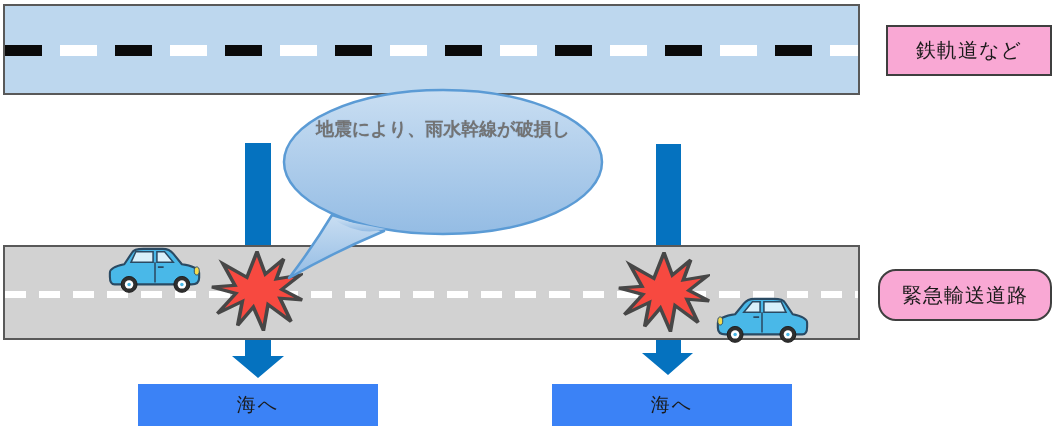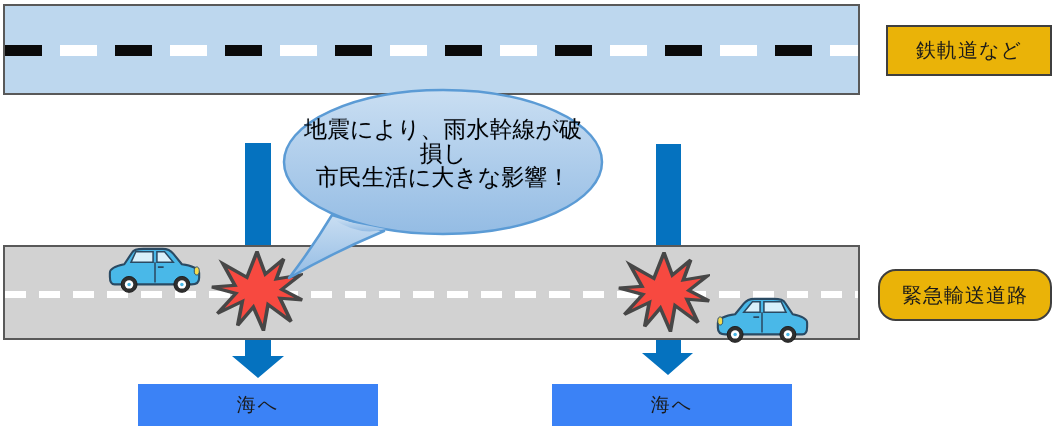--- a/index.html
+++ b/index.html
@@ -14,42 +14,42 @@
   .rail-dashes{
     position:absolute;left:0;top:39px;width:100%;height:11px;
     background:repeating-linear-gradient(90deg,#0a0a0a 0 37px,transparent 37px 55px,#ffffff 55px 92px,transparent 92px 110px);
   }
   .road-dashes{
     position:absolute;left:0;top:44px;width:100%;height:7px;
     background:repeating-linear-gradient(90deg,#ffffff 0 21px,transparent 21px 34px);
   }
   
   .side-label{
-    position:absolute;background:#eab308;border:2px solid #3f3f3f;z-index:5;
+    position:absolute;background:#f9a8d4;border:2px solid #3f3f3f;z-index:5;
     display:flex;align-items:center;justify-content:center;
     font-size:20px;color:#1a1a1a;letter-spacing:1px;
   }
   .label-rail{left:886px;top:25px;width:162px;height:47px;}
   .label-road{left:878px;top:269px;width:170px;height:48px;border-radius:18px;}
   
   .arrow{position:absolute;z-index:1;}
   .arrow-left{left:232px;top:143px;}
   .arrow-right{left:642px;top:144px;}
   
   .explosion{position:absolute;z-index:3;}
   .explosion-left{left:211px;top:251px;}
   .explosion-right{left:618px;top:252px;}
   .car{position:absolute;z-index:3;}
   .car-left{left:107px;top:246px;}
   .car-right{left:712px;top:296px;transform:scaleX(-1);}
   
   .bubble-svg{position:absolute;left:270px;top:85px;z-index:4;}
   .bubble-text{
     position:absolute;left:298px;top:117px;width:290px;z-index:4;
-    text-align:center;color:#000000;font-weight:normal;font-size:23px;line-height:24px;
+    text-align:center;color:#737373;font-weight:bold;font-size:18px;line-height:24px;
     text-shadow:0 0 1px rgba(60,100,150,.35);
   }
   
   .sea-box{
     position:absolute;top:384px;width:240px;height:42px;background:#3b82f6;z-index:2;
     display:flex;align-items:center;justify-content:center;
     font-size:19px;color:#1a1a1a;letter-spacing:2px;
   }
   .sea-left{left:138px;}
   .sea-right{left:552px;}
@@ -117,21 +117,20 @@
         <stop offset="0" stop-color="#C9DEF2"></stop>
         <stop offset="1" stop-color="#94BCE4"></stop>
       </linearGradient>
     </defs>
     <path d="M62,130 Q42,163 19,193 Q62,168 114,146 Z" fill="url(#bubbleGrad)" stroke="#5B9BD5" stroke-width="2.5" stroke-linejoin="round"></path>
     <ellipse cx="173" cy="77" rx="159" ry="72" fill="url(#bubbleGrad)" stroke="#5B9BD5" stroke-width="2.5"></ellipse>
     <path d="M63,134 Q90,152 116,144" fill="url(#bubbleGrad)" stroke="none"></path>
   </svg>
   <div class="bubble-text">
     <div>地震により、雨水幹線が破損し</div>
-    <div>市民生活に大きな影響！</div>
   </div>
 
   <div class="side-label label-rail">鉄軌道など</div>
   <div class="side-label label-road">緊急輸送道路</div>
 
   <div class="sea-box sea-left">海へ</div>
   <div class="sea-box sea-right">海へ</div>
 
 </div>
 

